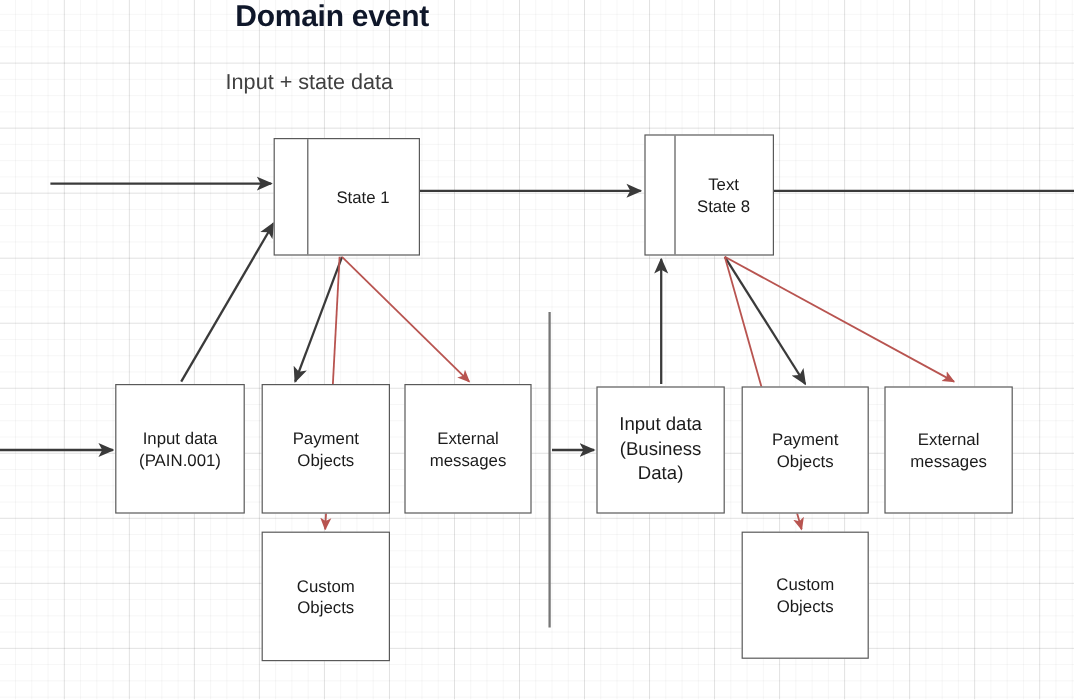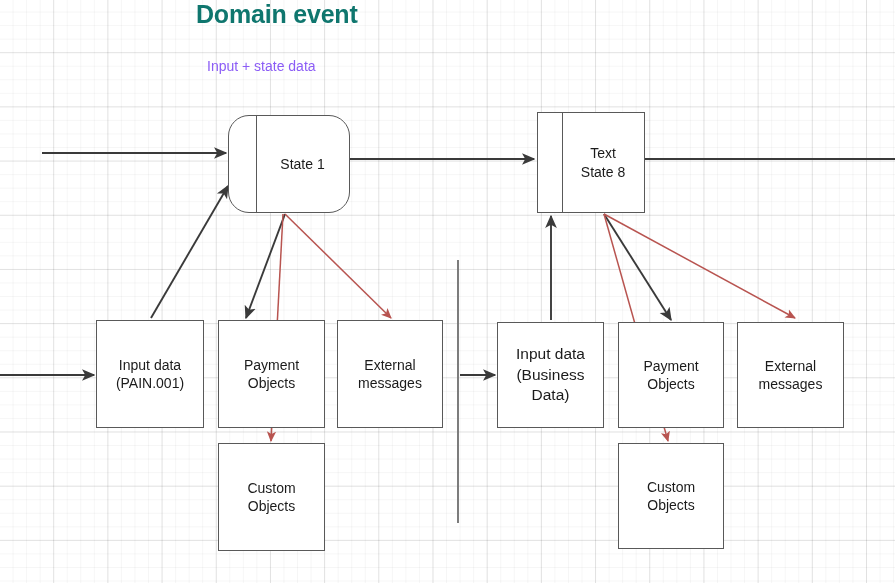--- a/index.html
+++ b/index.html
@@ -42,26 +42,26 @@
   .f14{font-size:14px;}
   .f15{font-size:15.5px;}
   .statebox .divider{
     position:absolute;
     top:0;bottom:0;
     width:0;
     border-left:1.6px solid #595959;
   }
   #title{
     position:absolute;left:196px;top:0px;
-    font-size:25px;font-weight:bold;color:#0f766e;
+    font-size:25px;font-weight:bold;color:#0f172a;
     letter-spacing:-0.2px;
   }
   #subtitle{
-    position:absolute;left:207px;top:58px;
-    font-size:14px;color:#8b5cf6;
+    position:absolute;left:188px;top:58px;
+    font-size:18px;color:#404040;
   }
 </style>
 </head>
 <body>
 
 <div id="canvas"></div>
 
 <div id="title">Domain event</div>
 <div id="subtitle">Input + state data</div>
 
@@ -125,21 +125,21 @@
 
   <g>
     <line x1="604" y1="214" x2="668" y2="441" stroke="#b85450" stroke-width="1.5" marker-end="url(#ahR)"></line>
   </g>
 
   <g>
     <line x1="604" y1="214" x2="795" y2="318" stroke="#b85450" stroke-width="1.5" marker-end="url(#ahR)"></line>
   </g>
 </svg>
 
-<div class="node statebox f14" style="left:228px;top:115px;width:122px;height:98px;border-radius:21px;">
+<div class="node statebox f14" style="left:228px;top:115px;width:122px;height:98px;">
   <span class="divider" style="left:27px;"></span>
   <span class="lbl" style="margin-left:27px;">State 1</span>
 </div>
 
 <div class="node statebox f14" style="left:537px;top:112px;width:108px;height:101px;">
   <span class="divider" style="left:24px;"></span>
   <span class="lbl" style="margin-left:24px;">Text
 State 8</span>
 </div>
 

